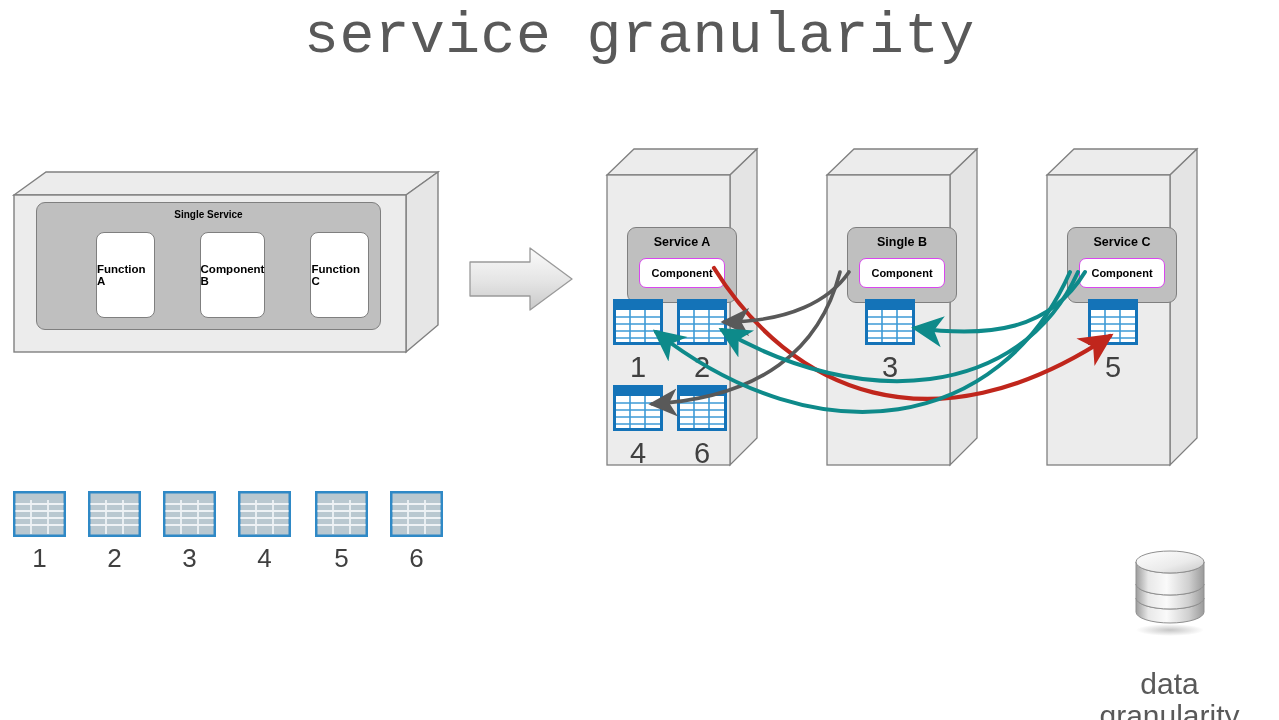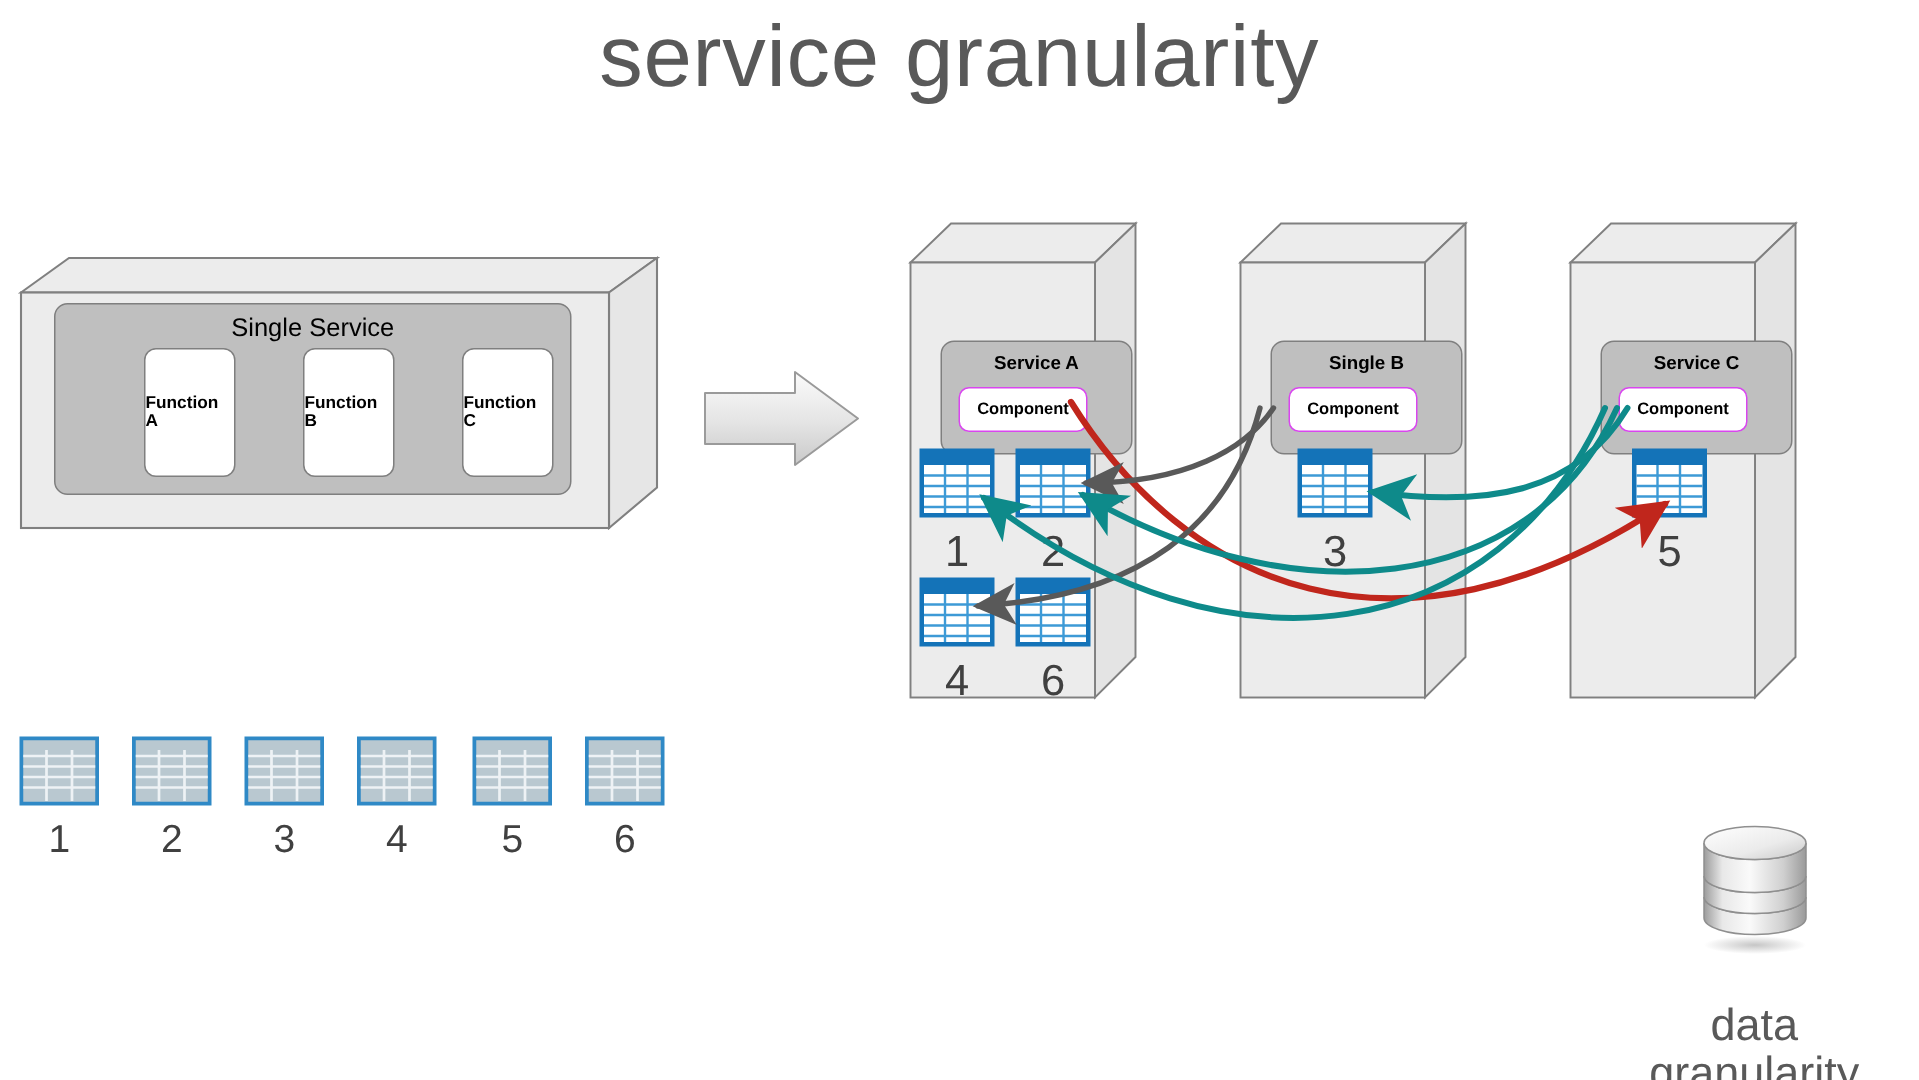--- a/index.html
+++ b/index.html
@@ -7,53 +7,53 @@
     width:1279px;height:720px;background:#ffffff;
     font-family:"Liberation Sans",sans-serif;
     position:relative;overflow:hidden;
   }
   .stage{position:absolute;left:0;top:0;width:1279px;height:720px;}
 
   
   .title{
     position:absolute;left:0;top:4px;width:1279px;
     text-align:center;
-    font-family:Liberation Sans, sans-serif;
+    font-family:Liberation Mono, monospace;
     font-size:58px;color:#595959;letter-spacing:0.5px;
     white-space:nowrap;
   }
 
   
   .layer{position:absolute;left:0;top:0;width:1279px;height:720px;}
   .layer-back{z-index:1;}
   .layer-front{z-index:40;pointer-events:none;}
 
   
   #monolith{position:absolute;left:14px;top:172px;width:424px;height:182px;z-index:5;}
   .mono-inner{
     position:absolute;left:22px;top:30px;width:345px;height:128px;
     background:#bfbfbf;border:1px solid #7f7f7f;border-radius:9px;
     box-sizing:border-box;
   }
   .mono-title{
     position:absolute;left:0;top:6px;width:100%;text-align:center;
-    font-size:17px;font-weight:normal;color:#000;
+    font-size:10px;font-weight:bold;color:#000;
   }
   .fn-row{position:absolute;left:14px;top:29px;width:318px;height:86px;
     display:flex;justify-content:space-between;}
   .fn-box{
     width:97px;height:86px;background:#ffffff;border:1px solid #7f7f7f;
     border-radius:8px;display:flex;align-items:center;justify-content:center;
     font-size:11.5px;font-weight:bold;color:#000;box-sizing:border-box;margin-left:45px;
   }
 
   
   .service{position:absolute;z-index:5;}
   .svc-panel{
-    position:absolute;left:20px;top:52px;width:128px;height:76px;
+    position:absolute;left:20px;top:52px;width:110px;height:76px;
     background:#bfbfbf;border:1px solid #7f7f7f;border-radius:9px;
     box-sizing:border-box;
   }
   .svc-title{
     position:absolute;left:0;top:7px;width:100%;text-align:center;
     font-size:12.5px;font-weight:bold;color:#000;
   }
   .svc-comp{
     position:absolute;left:11px;top:30px;width:86px;height:30px;
     background:#fff;border:1px solid #d946ef;border-radius:7px;
@@ -87,21 +87,21 @@
     <polygon points="406,195 438,172 438,325 406,352" fill="#e6e6e6" stroke="#808080" stroke-width="1.4"></polygon>
 
     <rect x="14" y="195" width="392" height="157" fill="#ececec" stroke="#808080" stroke-width="1.4"></rect>
   </svg>
 
   <div id="monolith">
     <div class="mono-inner">
       <div class="mono-title">Single Service</div>
       <div class="fn-row">
         <div class="fn-box">Function A</div>
-        <div class="fn-box">Function B</div>
+        <div class="fn-box">Component B</div>
         <div class="fn-box">Function C</div>
       </div>
     </div>
   </div>
 
   <svg class="layer layer-back" viewBox="0 0 1279 720" xmlns="http://www.w3.org/2000/svg">
     <defs>
       <linearGradient id="arrGrad" x1="0" y1="0" x2="0" y2="1">
         <stop offset="0%" stop-color="#fbfbfb"></stop>
         <stop offset="55%" stop-color="#e4e4e4"></stop>

